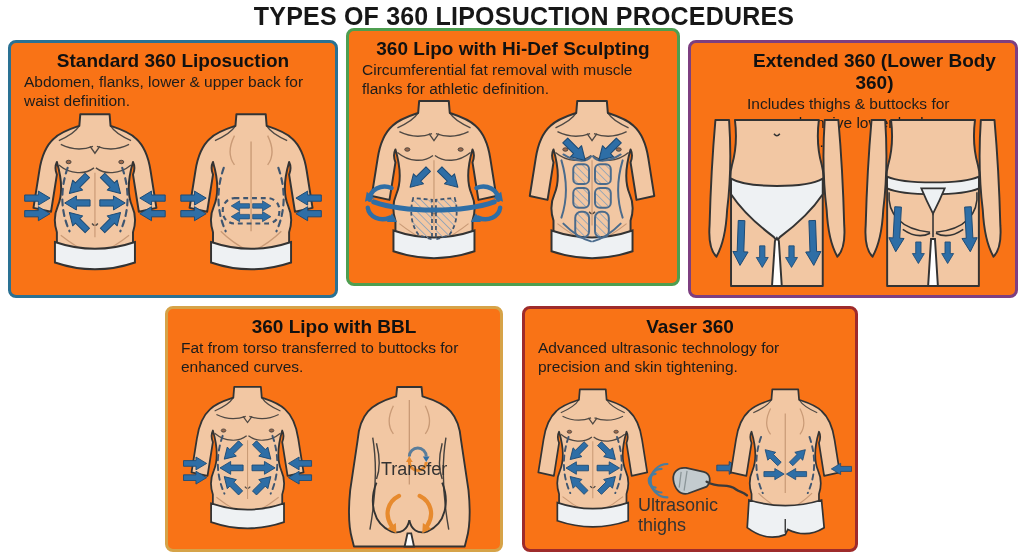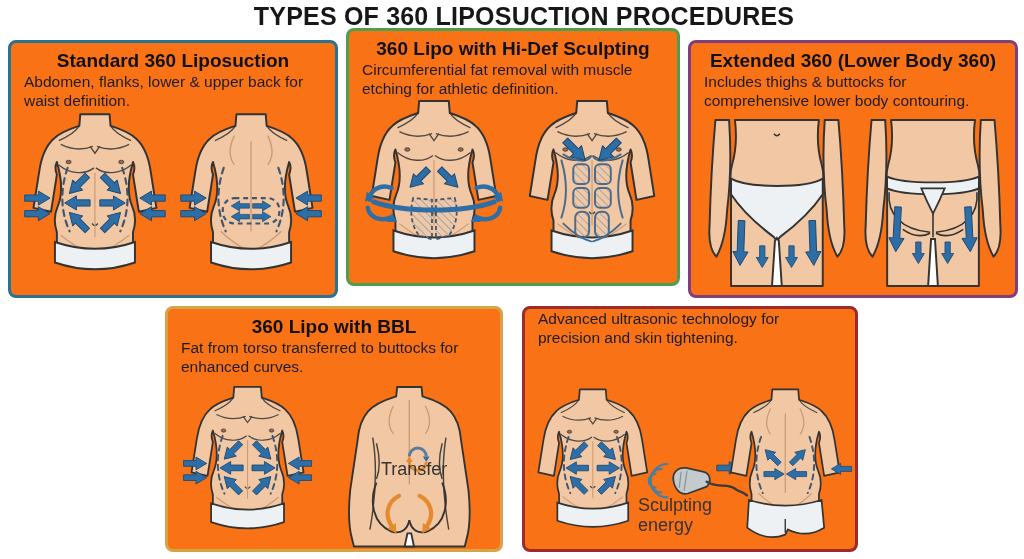--- a/index.html
+++ b/index.html
@@ -3,21 +3,21 @@
 <meta charset="utf-8">
 <style>
   html,body{margin:0;padding:0;background:#fff;}
   body{width:1024px;height:559px;position:relative;font-family:"Liberation Sans",sans-serif;overflow:hidden;}
   .page-title{position:absolute;top:2px;left:12px;width:1024px;text-align:center;font-size:25px;font-weight:bold;color:#171717;letter-spacing:.2px;}
   .panel{position:absolute;background:#f97316;border-radius:8px;box-sizing:border-box;}
   .panel h2{margin:7px 10px 1px;text-align:center;font-size:19px;font-weight:bold;color:#111;}
   .panel p{margin:1px 13px 0;font-size:15.5px;line-height:1.22;color:#1c1c1c;}
   .p1{left:8px;top:40px;width:330px;height:258px;border:3px solid #2a7193;}
   .p2{left:346px;top:28px;width:334px;height:258px;border:3px solid #4e9e50;}
-  .p3{left:688px;top:40px;width:330px;height:258px;border:3px solid #7d3f80;}
+  .p3{left:688px;top:40px;width:330px;height:258px;border:3px solid #7d3f80;padding-left:43px;}
   .p4{left:165px;top:306px;width:338px;height:246px;border:3px solid #d6a348;}
   .p5{left:522px;top:306px;width:336px;height:246px;border:3px solid #9e2b2b;}
   .fig{position:absolute;left:1px;right:1px;bottom:1px;}
   .fig-r1{height:184px;}
   .fig-r2{height:164px;}
   .fig svg{display:block;width:100%;height:100%;}
   .fig-label{position:absolute;text-align:left;color:#333;font-size:18px;line-height:1.1;}
   .lbl-transfer{left:212px;top:76px;width:90px;}
   .lbl-ultra{left:112px;top:112px;width:110px;}
   .defs-holder{position:absolute;width:0;height:0;overflow:hidden;}
@@ -114,21 +114,21 @@
           <use href="#barrow" transform="translate(134,86) rotate(180)"></use>
             <use href="#barrow" transform="translate(134,102) rotate(180)"></use>
         </g>
       </g>
     </svg>
   </div>
 </section>
 
 <section class="panel p2">
   <h2>360 Lipo with Hi-Def Sculpting</h2>
-  <p>Circumferential fat removal with muscle etching for athletic definition.</p>
+  <p>Circumferential fat removal with muscle flanks for athletic definition.</p>
   <div class="fig fig-r1">
     <svg viewBox="0 0 330 184">
       <g transform="translate(10,2)">
         <use href="#gFrontTorso"></use>
         <g stroke="#3f5670" stroke-width="1.8" stroke-dasharray="4,3" fill="url(#hatch)">
           <path d="M54,98 C50,112 52,126 60,136 L73,140 L73,100 Z"></path>
           <path d="M96,98 C100,112 98,126 90,136 L77,140 L77,100 Z"></path>
         </g>
         <path d="M14,102 C45,113 105,113 136,102" stroke="#2e6ea6" stroke-width="5" fill="none" stroke-linecap="round"></path>
         <g stroke="#2e6ea6" stroke-width="4.5" fill="none" stroke-linecap="round">
@@ -268,20 +268,21 @@
         </g>
         <use href="#ohead" transform="translate(56,148) rotate(56) scale(.85)"></use>
         <use href="#ohead" transform="translate(94,148) rotate(124) scale(.85)"></use>
       </g>
     </svg>
     <div class="fig-label lbl-transfer">Transfer</div>
   </div>
 </section>
 
 <section class="panel p5">
+  <h2>Vaser 360</h2>
   <p>Advanced ultrasonic technology for precision and skin tightening.</p>
   <div class="fig fig-r2">
     <svg viewBox="0 0 334 164">
       <g transform="translate(2,4) scale(.88)">
         <use href="#gFrontTorso"></use>
           <use href="#gFtDashes"></use>
         <g>
           <use href="#barrow" transform="translate(58,72) rotate(135)"></use>
             <use href="#barrow" transform="translate(92,72) rotate(45)"></use>
           <use href="#barrow" transform="translate(57,91) rotate(180)"></use>
@@ -308,15 +309,15 @@
         <path d="M75,150 L75,166" stroke="#333" stroke-width="1.6"></path>
         <g>
           <use href="#barrow" transform="translate(60,78) rotate(225) scale(.9)"></use>
           <use href="#barrow" transform="translate(90,78) rotate(315) scale(.9)"></use>
           <use href="#barrow" transform="translate(62,98) scale(.9)"></use>
           <use href="#barrow" transform="translate(88,98) rotate(180) scale(.9)"></use>
           <use href="#barrow" transform="translate(140,92) rotate(180) scale(.9)"></use>
         </g>
       </g>
     </svg>
-    <div class="fig-label lbl-ultra">Sculpting energy</div>
+    <div class="fig-label lbl-ultra">Ultrasonic thighs</div>
   </div>
 </section>
 
 </body></html>

